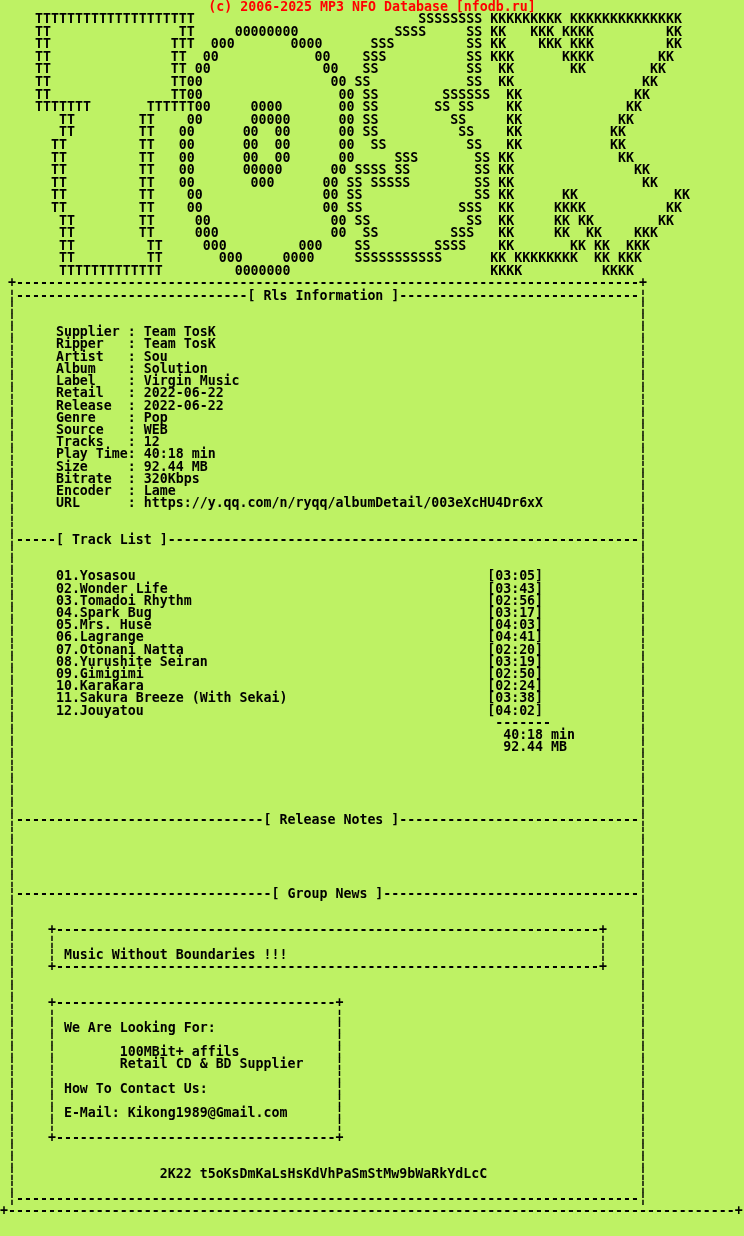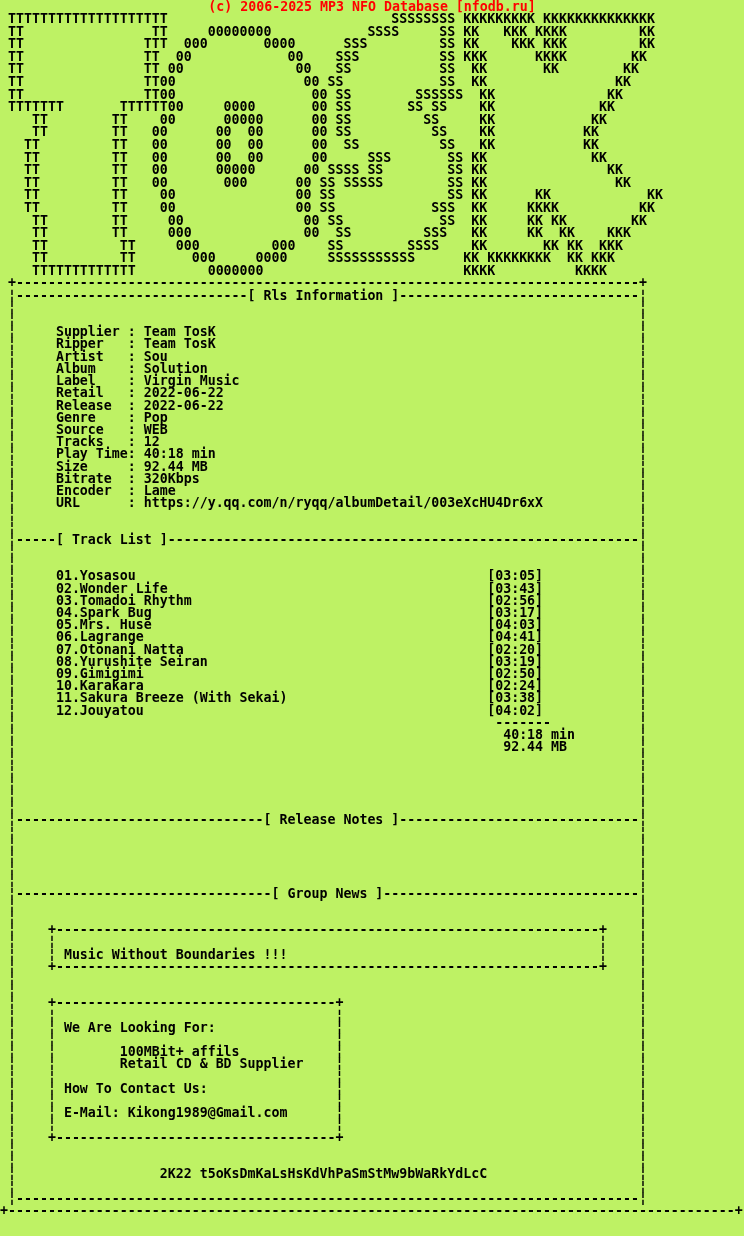--- a/index.html
+++ b/index.html
@@ -23,20 +23,21 @@
     color: #000000;
     white-space: pre;
   }
   .banner {
     line-height: 13px;
     height: 13px;
     text-align: center;
   }
   .ascii-art {
     line-height: 12.6px;
+    margin-left: 27px;
   }
   .nfo-body {
     line-height: 12.2px;
   }
 </style>
 </head>
 <body style="background: rgb(255, 255, 255);">
 
 <div class="page">
   <pre class="banner" style="color: rgb(255, 0, 0);">(c) 2006-2025 MP3 NFO Database [nfodb.ru]</pre>

